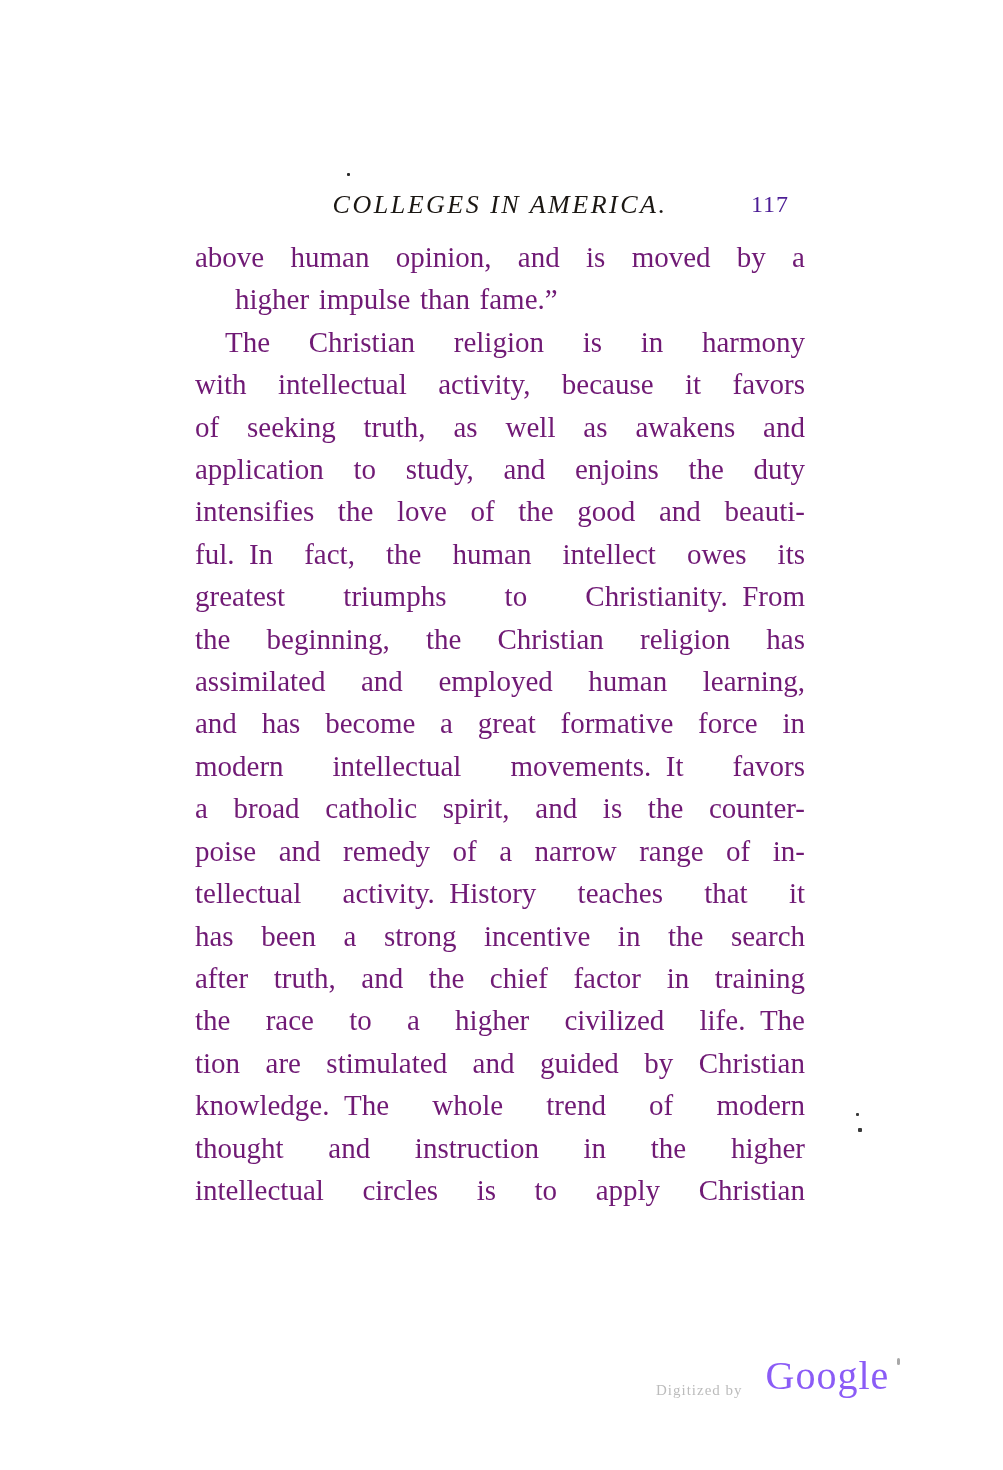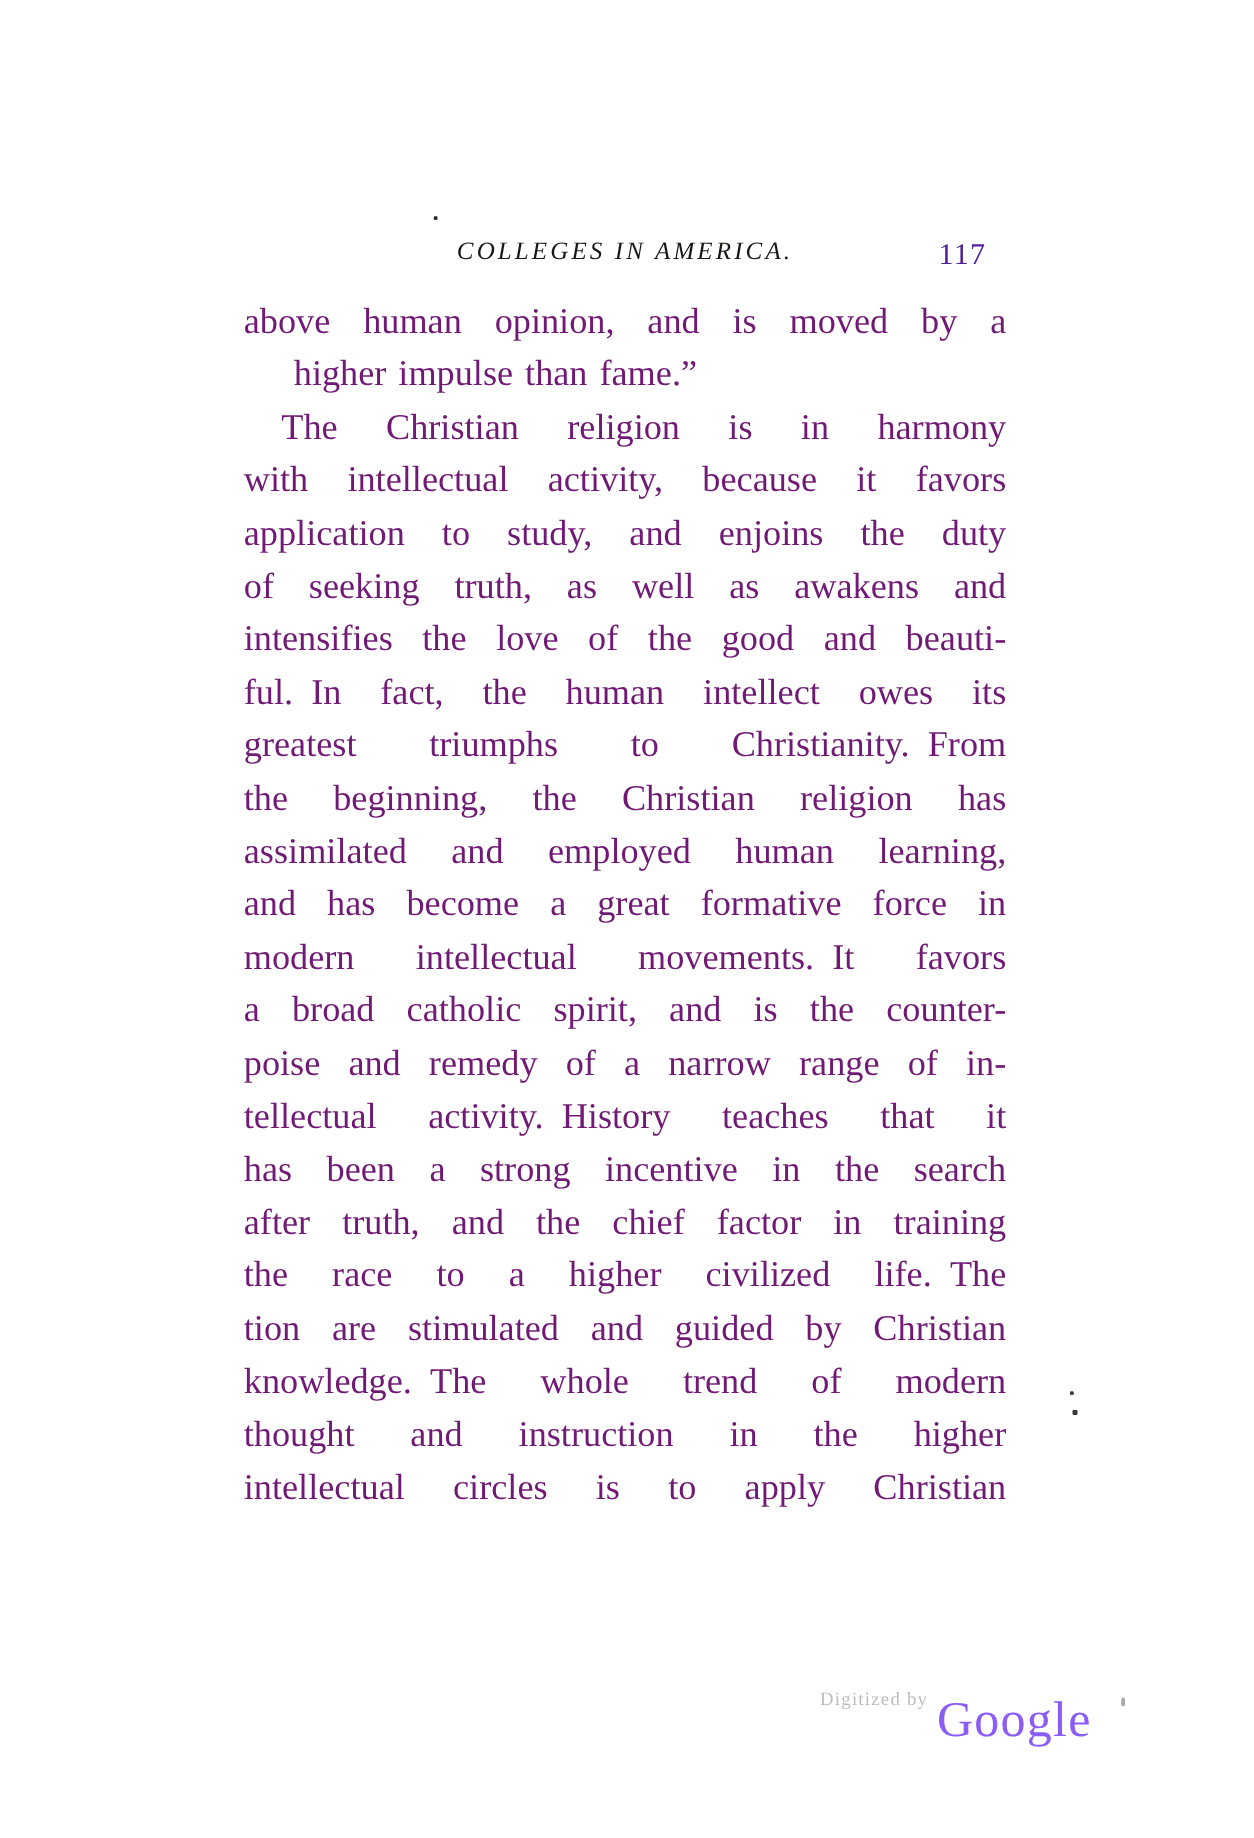--- a/index.html
+++ b/index.html
@@ -24,21 +24,21 @@
     left: 195px;
     width: 610px;
     height: 34px;
   }
   .running-title {
     position: absolute;
     left: 50%;
     transform: translateX(-50%);
     top: 0;
     font-style: italic;
-    font-size: 20px;
+    font-size: 26px;
     letter-spacing: 2.5px;
     white-space: nowrap;
     color: #1b1713;
   }
   .page-number {
     position: absolute;
     right: 16px;
     top: 1px;
     font-size: 24px;
     letter-spacing: 1px;
@@ -69,22 +69,22 @@
   .text-line.indent {
     text-indent: 30px;
   }
 
   
   .watermark {
     position: absolute;
     left: 656px;
     top: 1352px;
     display: flex;
-    align-items: flex-start;
-    gap: 7px;
+    align-items: flex-end;
+    gap: 23px;
     white-space: nowrap;
     user-select: none;
   }
   .wm-prefix {
     font-size: 15px;
     letter-spacing: 1px;
     color: #bcbcbc;
   }
   .wm-brand {
     font-size: 40px;
@@ -112,22 +112,22 @@
     <span class="running-title">COLLEGES IN AMERICA.</span>
     <span class="page-number">117</span>
   </div>
 
   <div class="body-text">
 
   <p class="text-line">above human opinion, and is moved by a</p>
       <p class="text-line nojustify">higher impulse than fame.”</p>
       <p class="text-line indent">The Christian religion is in harmony</p>
       <p class="text-line">with intellectual activity, because it favors</p>
+      <p class="text-line">of seeking truth, as well as awakens and</p>
       <p class="text-line">application to study, and enjoins the duty</p>
-      <p class="text-line">of seeking truth, as well as awakens and</p>
       <p class="text-line">intensifies the love of the good and beauti-</p>
       <p class="text-line">ful. In fact, the human intellect owes its</p>
       <p class="text-line">greatest triumphs to Christianity. From</p>
       <p class="text-line">the beginning, the Christian religion has</p>
       <p class="text-line">assimilated and employed human learning,</p>
       <p class="text-line">and has become a great formative force in</p>
       <p class="text-line">modern intellectual movements. It favors</p>
       <p class="text-line">a broad catholic spirit, and is the counter-</p>
       <p class="text-line">poise and remedy of a narrow range of in-</p>
       <p class="text-line">tellectual activity. History teaches that it</p>

